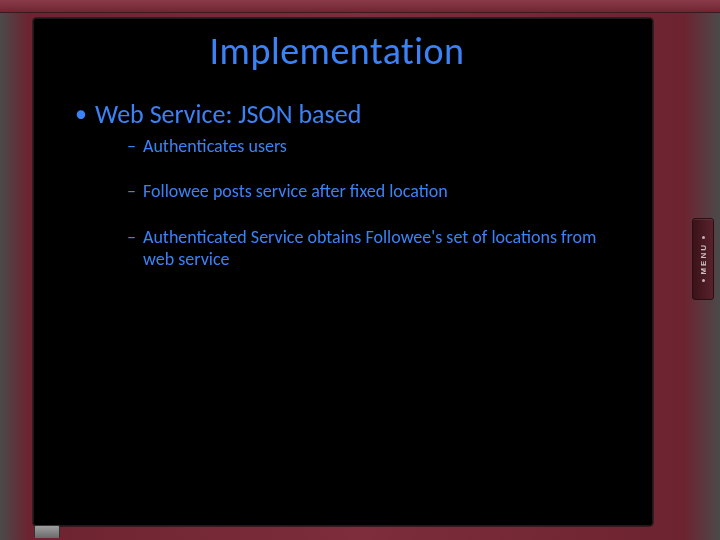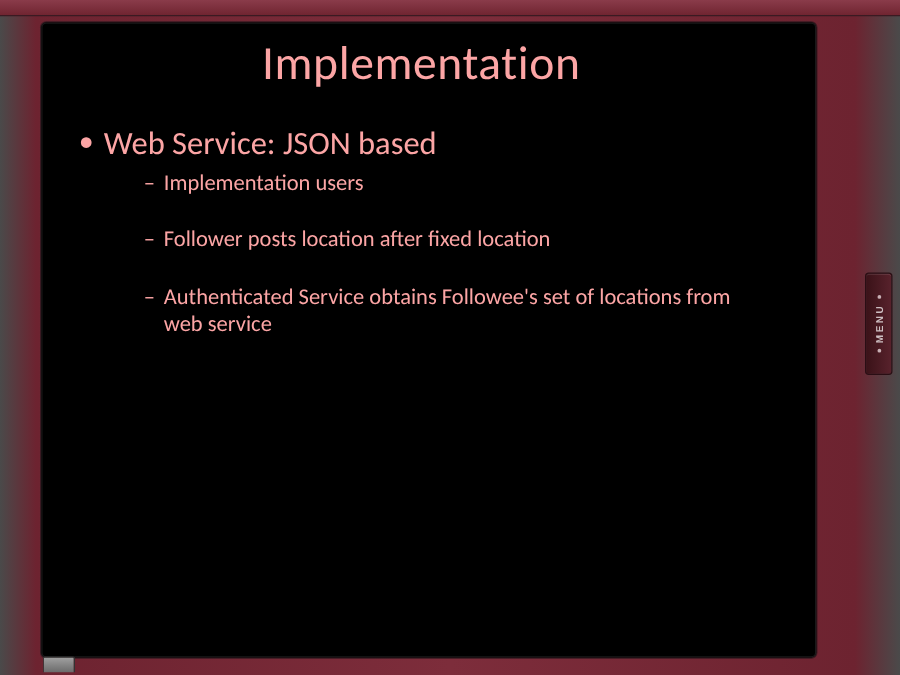--- a/index.html
+++ b/index.html
@@ -27,36 +27,36 @@
 
   .slide {
     position: absolute;
     left: 33px;
     top: 18px;
     width: 620px;
     height: 508px;
     background: #000;
     border-radius: 4px;
     box-shadow: inset 0 0 0 1px #1a1a1a, 0 0 0 1px #3a1a22;
-    color: #fca5a5;
+    color: #3b82f6;
     box-sizing: border-box;
     padding: 10px 36px 20px 24px;
   }
 
   .title {
     font-size: 38px;
     font-weight: 400;
     text-align: center;
     margin: 0 0 26px 0;
     letter-spacing: 0.5px;
   }
 
   ul.main {
     list-style: none;
-    margin: 0;
+    margin: 12px;
     padding: 0 0 0 6px;
   }
   ul.main > li {
     font-size: 26px;
     font-weight: 400;
     margin-bottom: 10px;
     position: relative;
     padding-left: 20px;
     line-height: 1.15;
   }
@@ -145,22 +145,22 @@
 <div class="frame">
   <div class="topbar"></div>
 
   <div class="slide">
     <h1 class="title">Implementation</h1>
 
     <ul class="main">
       <li>
         <span>Web Service: JSON based</span>
         <ul class="sub">
-          <li><span>Implementation users</span></li>
-          <li><span>Follower posts location after fixed location</span></li>
+          <li><span>Authenticates users</span></li>
+          <li><span>Followee posts service after fixed location</span></li>
           <li><span>Authenticated Service obtains Followee's set of locations from web service</span></li>
         </ul>
       </li>
     </ul>
   </div>
 
   <div class="sidepanel">
     <div class="menu-btn">
       <div class="menu-dot"></div>
       <span class="menu-label">MENU</span>

